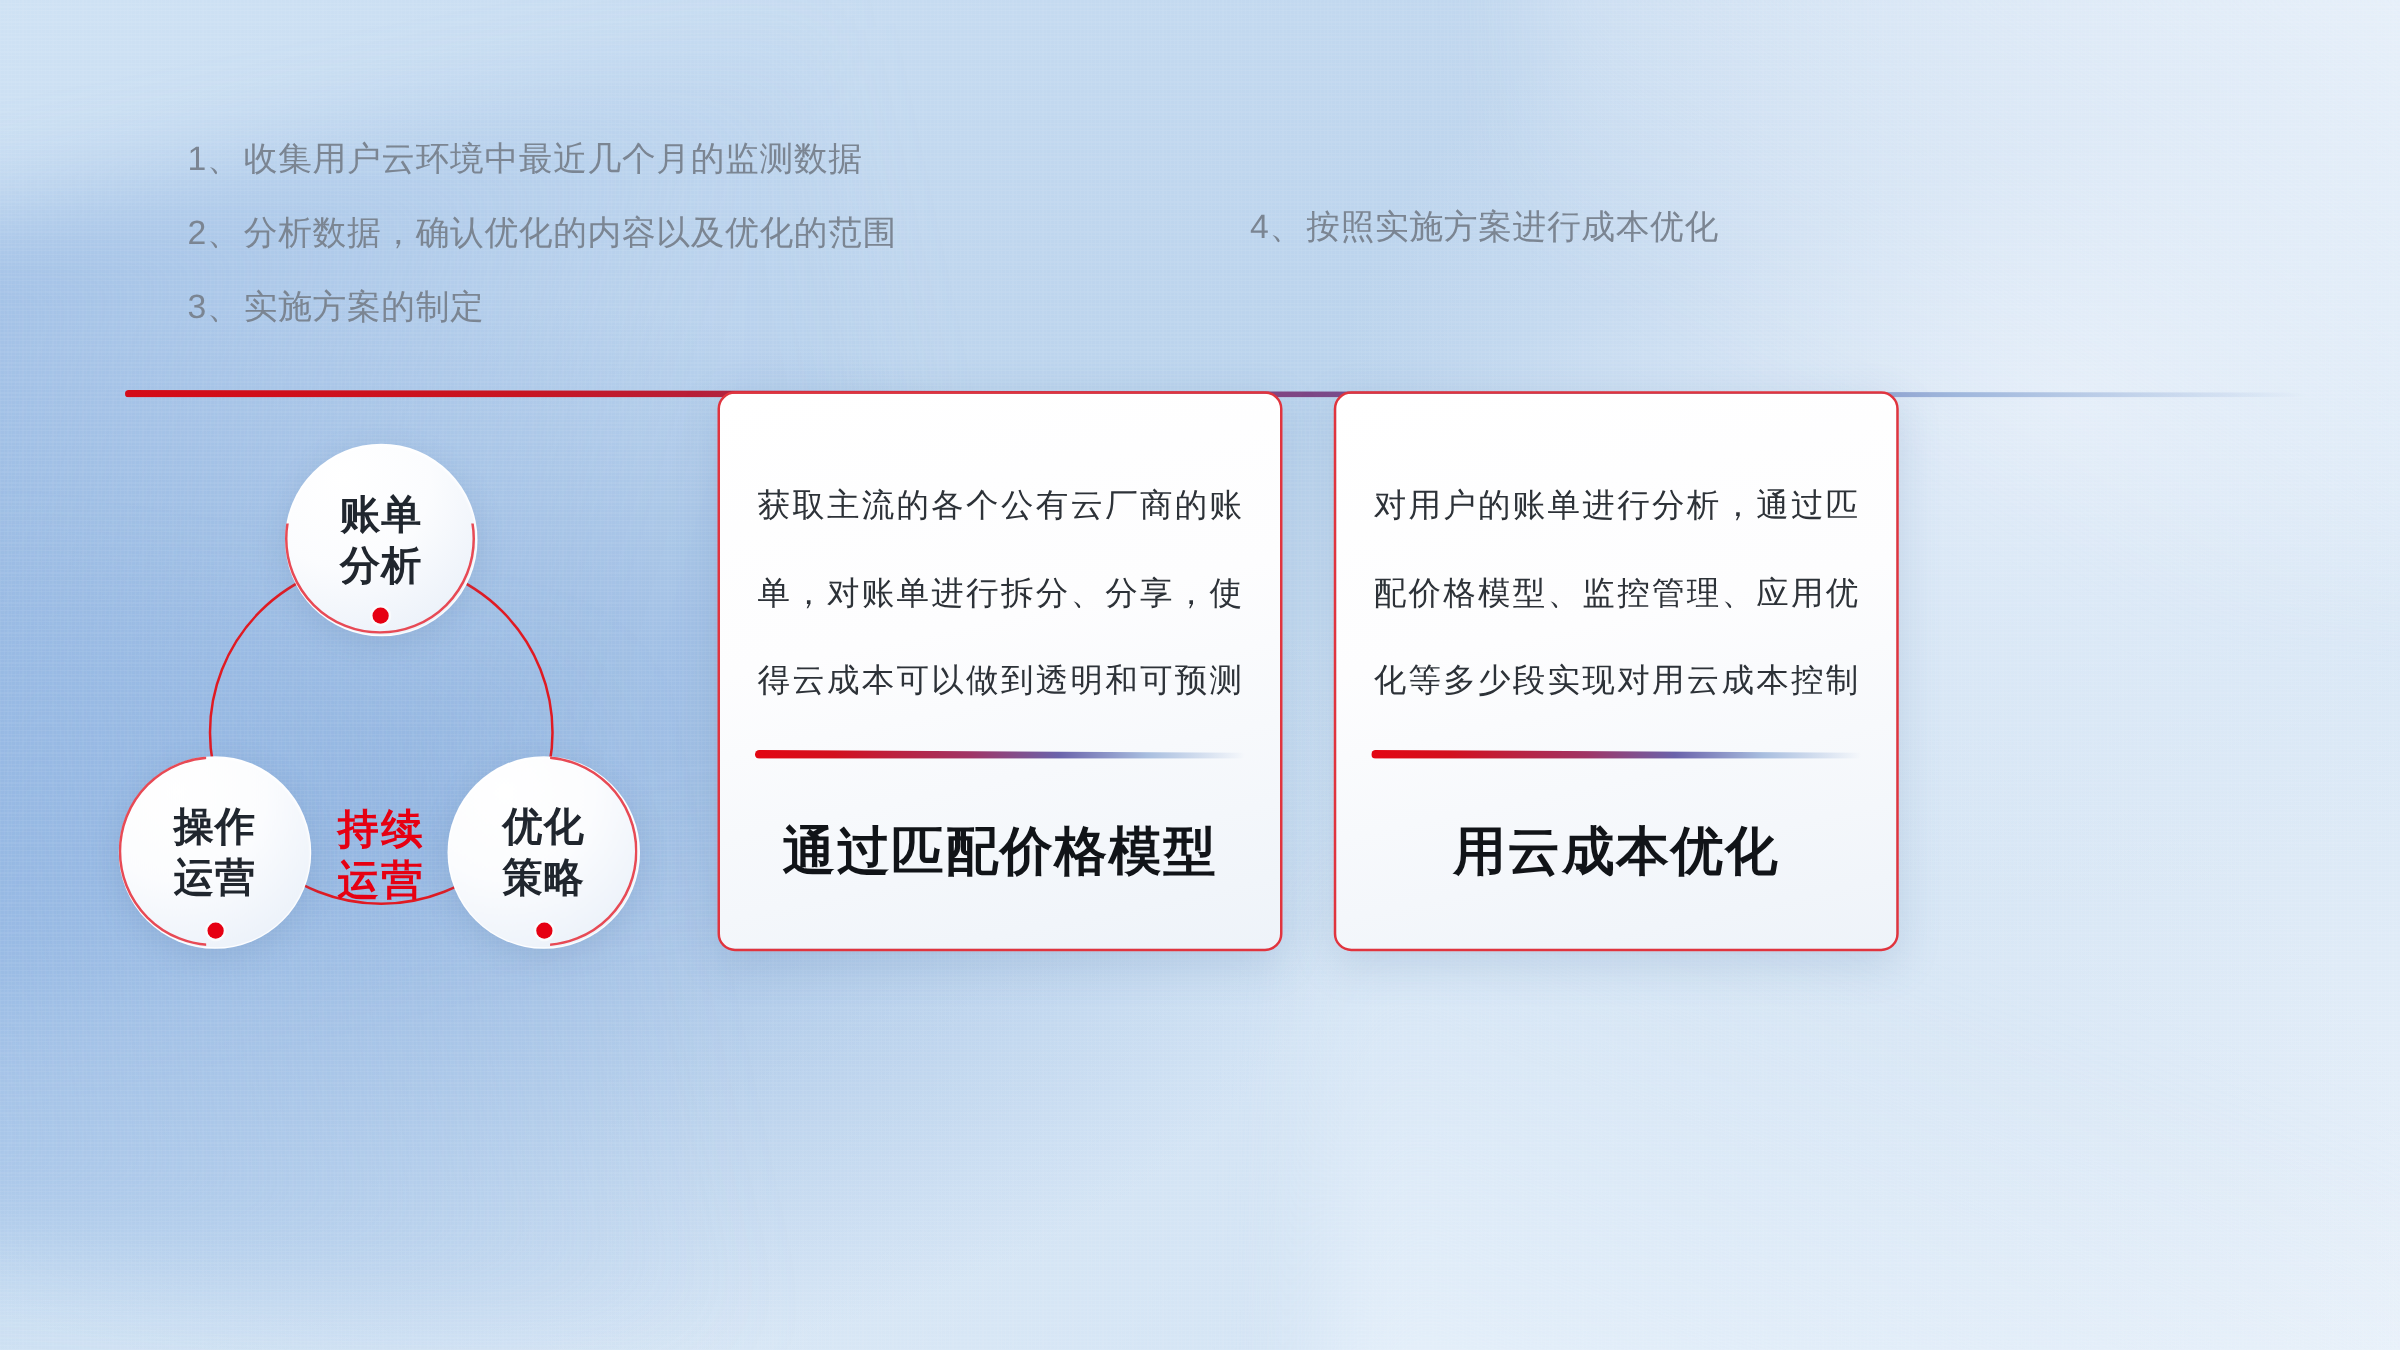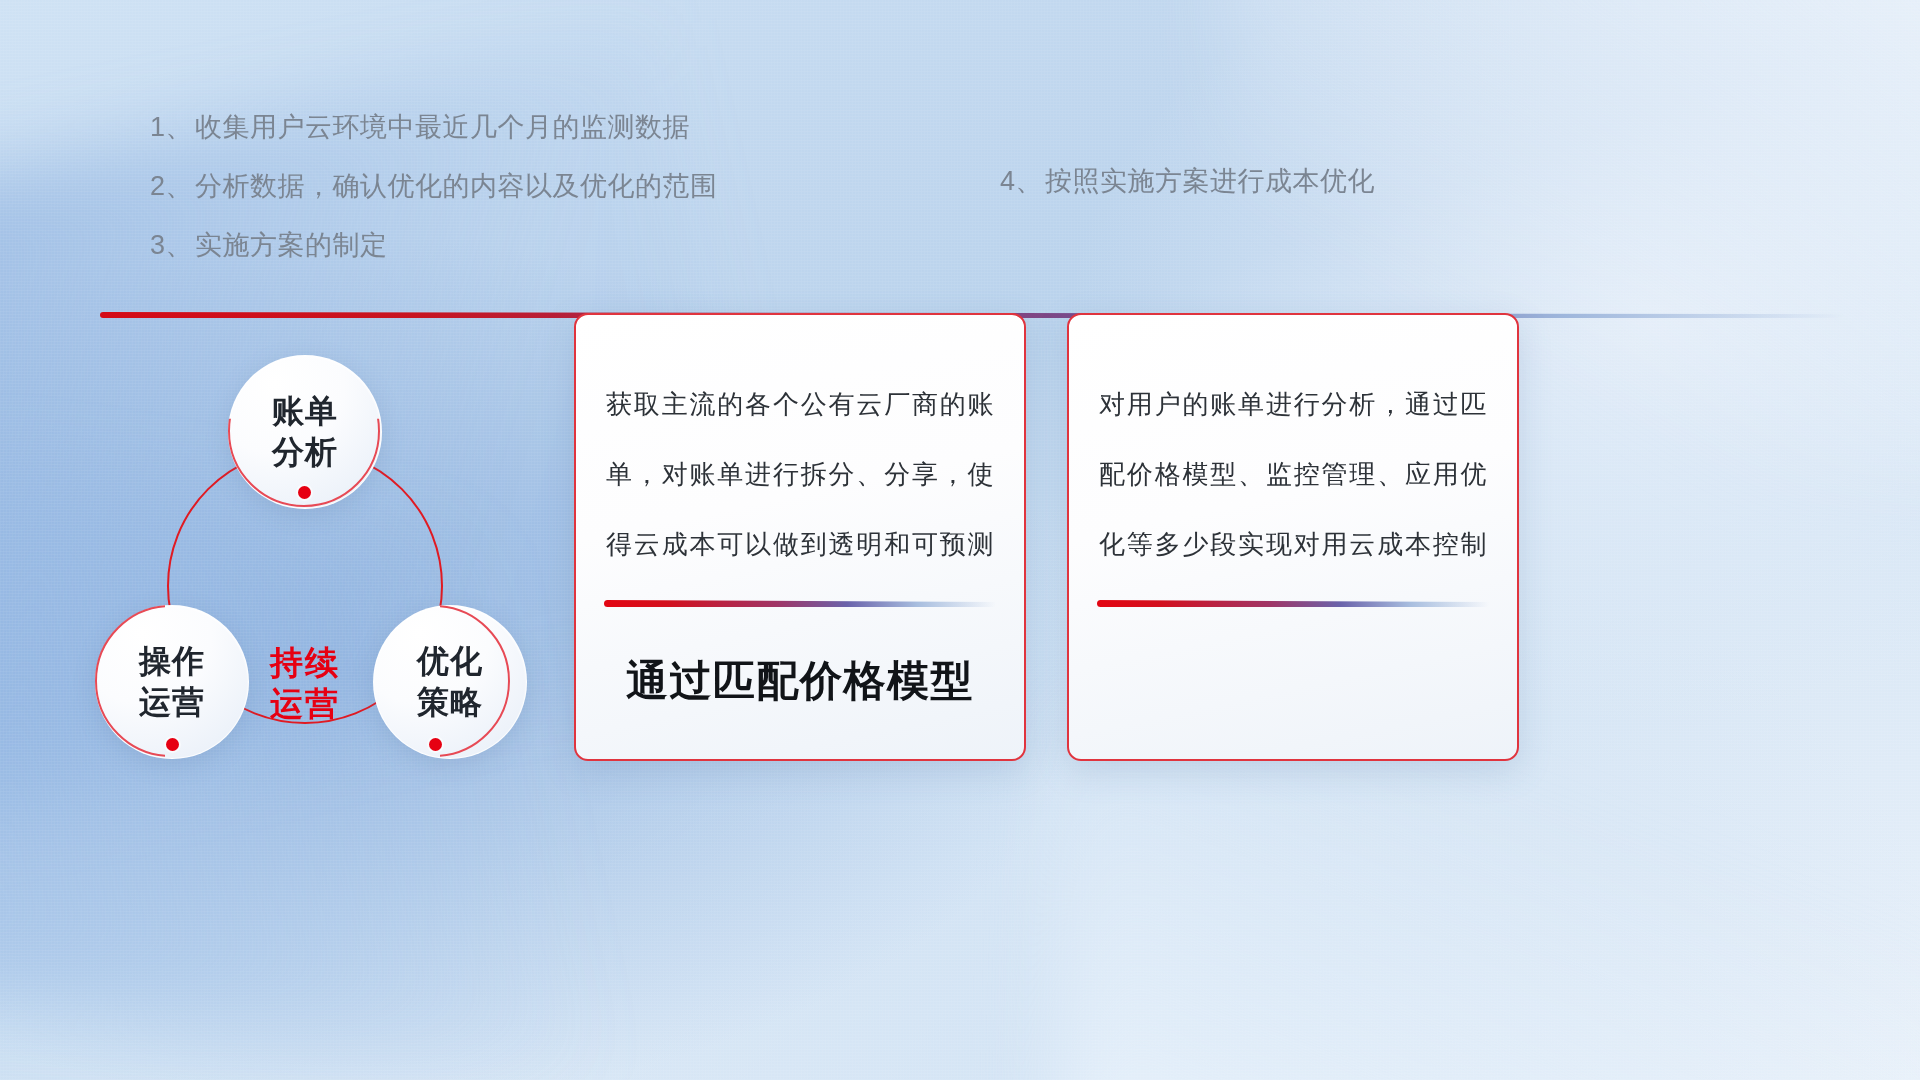--- a/index.html
+++ b/index.html
@@ -115,21 +115,21 @@
     font-size: 32px;
     font-weight: 700;
     color: #20262e;
     line-height: 1.28;
     letter-spacing: 1px;
     position: relative;
     z-index: 3;
   }
   #circle-top    { left: 133px; top: 0;    width: 152px; height: 152px; }
   #circle-left   { left: 0;     top: 250px; width: 152px; height: 152px; justify-content: center; }
-  #circle-right  { left: 278px; top: 250px; width: 152px; height: 152px; text-align: right; }
+  #circle-right  { left: 263px; top: 250px; width: 152px; height: 152px; text-align: right; }
 
   #circle-center {
     position: absolute;
     left: 72px; top: 93px;
     width: 276px; height: 276px;
     border-radius: 50%;
     border: 2px solid #e01a22;
     box-sizing: border-box;
   }
   #center-label {
@@ -313,15 +313,16 @@
 
   <div class="card" id="card-1">
     <div class="card-body">获取主流的各个公有云厂商的账单，对账单进行拆分、分享，使得云成本可以做到透明和可预测</div>
     <div class="card-rule"></div>
     <div class="card-title">通过匹配价格模型</div>
   </div>
 
   <div class="card" id="card-2">
     <div class="card-body">对用户的账单进行分析，通过匹配价格模型、监控管理、应用优化等多少段实现对用云成本控制</div>
     <div class="card-rule"></div>
+    <div class="card-title">用云成本优化</div>
   </div>
 
 </div>
 
 </body></html>

